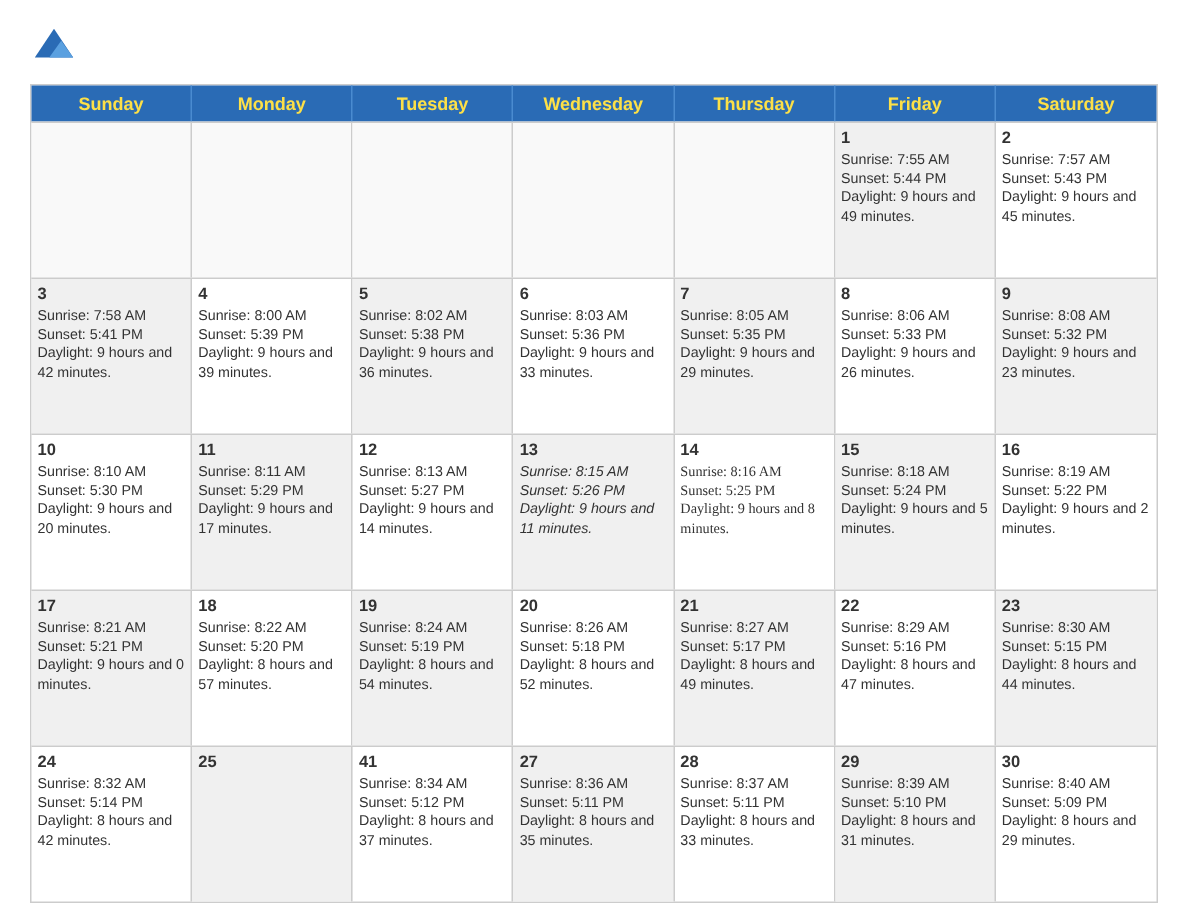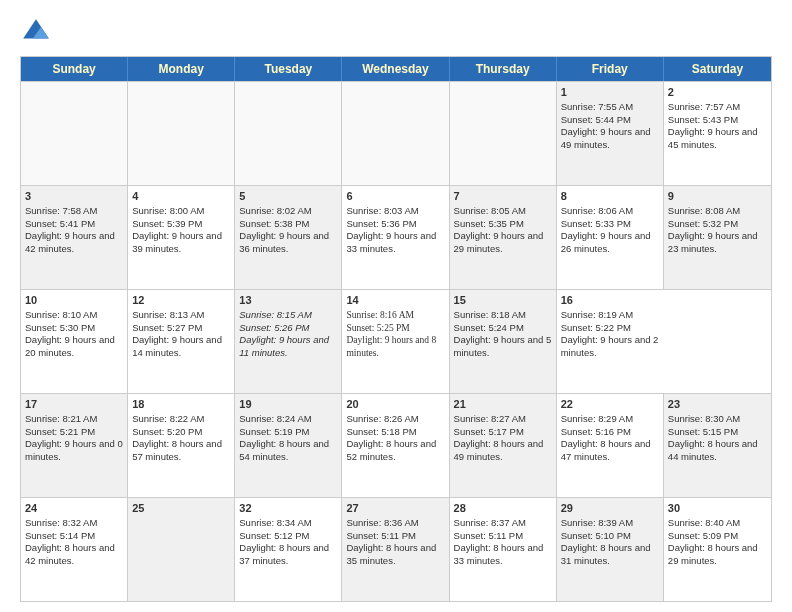--- a/index.html
+++ b/index.html
@@ -64,21 +64,21 @@
       display: flex;
       flex-direction: column;
       border: 1px solid #ccc;
     }
     .cal-header {
       display: grid;
       grid-template-columns: repeat(7, 1fr);
       background: #2a6bb5;
     }
     .cal-header-cell {
-      color: #fef9c3;
+      color: #fde047;
       font-size: 12px;
       font-weight: bold;
       padding: 5px 4px;
       text-align: center;
       border-right: 1px solid #4a8bd0;
     }
     .cal-header-cell:last-child { border-right: none; }
     .cal-body {
       flex: 1;
       display: flex;
@@ -173,20 +173,23 @@
 Sunset: 5:33 PM
 Daylight: 9 hours and 26 minutes.</span></div>
           <div class="cal-cell shaded"><span class="day-num">9</span><span style="white-space: pre-line; text-align: right;">Sunrise: 8:08 AM
 Sunset: 5:32 PM
 Daylight: 9 hours and 23 minutes.</span></div>
         </div>
         <div class="cal-row">
           <div class="cal-cell"><span class="day-num">10</span><span style="white-space: pre-line;">Sunrise: 8:10 AM
 Sunset: 5:30 PM
 Daylight: 9 hours and 20 minutes.</span></div>
+          <div class="cal-cell shaded"><span class="day-num">11</span><span style="white-space: pre-line;">Sunrise: 8:11 AM
+Sunset: 5:29 PM
+Daylight: 9 hours and 17 minutes.</span></div>
           <div class="cal-cell"><span class="day-num">12</span><span style="white-space: pre-line; margin-top: 16px;">Sunrise: 8:13 AM
 Sunset: 5:27 PM
 Daylight: 9 hours and 14 minutes.</span></div>
           <div class="cal-cell shaded"><span class="day-num">13</span><span style="white-space: pre-line; font-style: italic;">Sunrise: 8:15 AM
 Sunset: 5:26 PM
 Daylight: 9 hours and 11 minutes.</span></div>
           <div class="cal-cell"><span class="day-num">14</span><span style="white-space: pre-line; font-family: Liberation Serif, serif;">Sunrise: 8:16 AM
 Sunset: 5:25 PM
 Daylight: 9 hours and 8 minutes.</span></div>
           <div class="cal-cell shaded"><span class="day-num">15</span><span style="white-space: pre-line;">Sunrise: 8:18 AM
@@ -217,21 +220,21 @@
 Daylight: 8 hours and 47 minutes.</span></div>
           <div class="cal-cell shaded"><span class="day-num">23</span><span style="white-space: pre-line;">Sunrise: 8:30 AM
 Sunset: 5:15 PM
 Daylight: 8 hours and 44 minutes.</span></div>
         </div>
         <div class="cal-row">
           <div class="cal-cell"><span class="day-num">24</span><span style="white-space: pre-line;">Sunrise: 8:32 AM
 Sunset: 5:14 PM
 Daylight: 8 hours and 42 minutes.</span></div>
           <div class="cal-cell shaded"><span class="day-num">25</span></div>
-          <div class="cal-cell"><span class="day-num">32</span><span style="white-space: pre-line;">Sunrise: 8:34 AM
+          <div class="cal-cell"><span class="day-num">41</span><span style="white-space: pre-line;">Sunrise: 8:34 AM
 Sunset: 5:12 PM
 Daylight: 8 hours and 37 minutes.</span></div>
           <div class="cal-cell shaded"><span class="day-num">27</span><span style="white-space: pre-line;">Sunrise: 8:36 AM
 Sunset: 5:11 PM
 Daylight: 8 hours and 35 minutes.</span></div>
           <div class="cal-cell"><span class="day-num">28</span><span style="white-space: pre-line;">Sunrise: 8:37 AM
 Sunset: 5:11 PM
 Daylight: 8 hours and 33 minutes.</span></div>
           <div class="cal-cell shaded"><span class="day-num">29</span><span style="white-space: pre-line;">Sunrise: 8:39 AM
 Sunset: 5:10 PM

